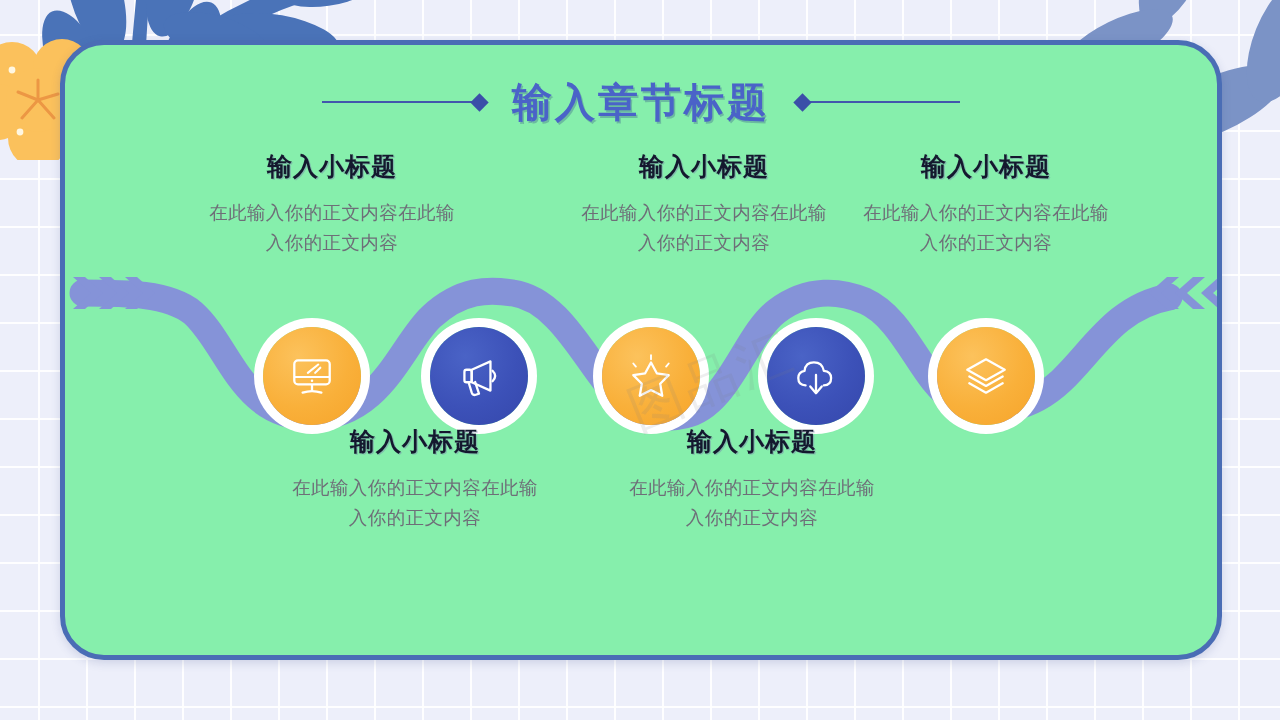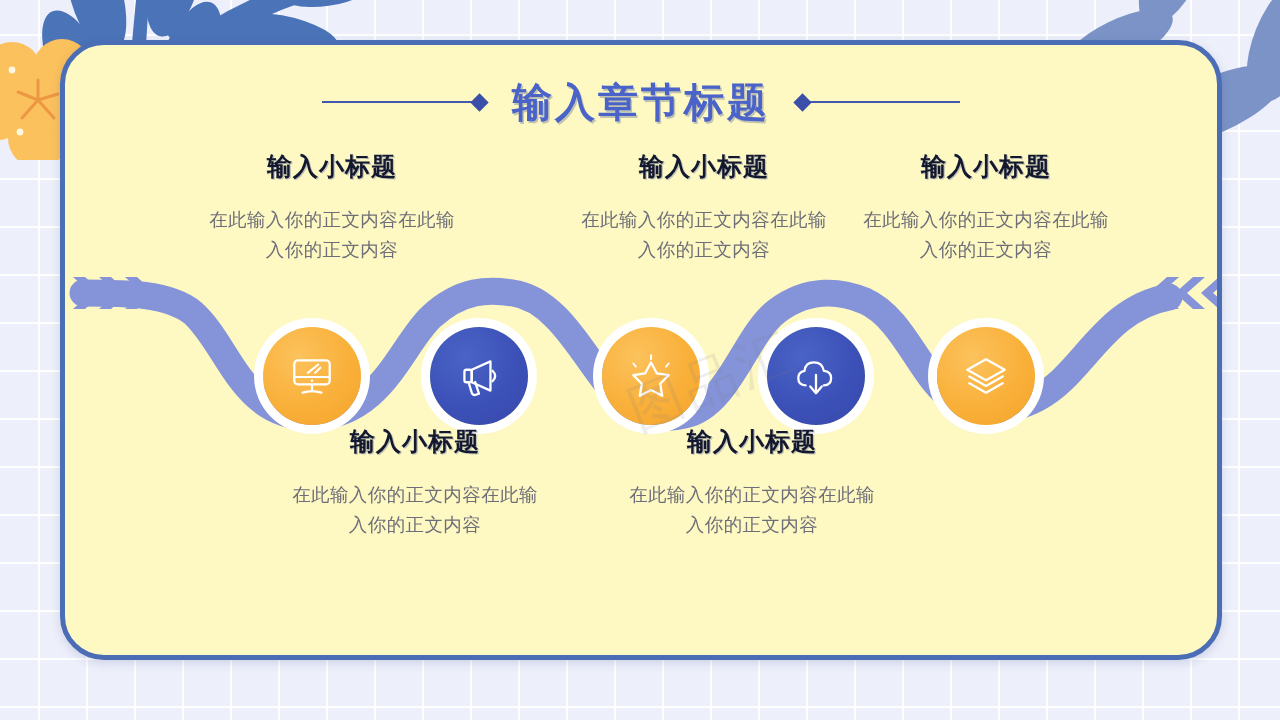--- a/index.html
+++ b/index.html
@@ -26,21 +26,21 @@
   #leaves-top-left{ left:-22px; top:-58px; }
   #leaves-top-right{ right:-26px; top:-70px; }
   #flower-top-left{ left:-14px; top:38px; }
   #flower-right{ left:1156px; top:212px; }
 
   
   #main-card{
     position:absolute;
     left:60px; top:40px;
     width:1162px; height:620px;
-    background:#fef9c3;
+    background:#86efac;
     border:5px solid #4a6db5;
     border-radius:44px;
     box-shadow:0 3px 10px rgba(60,80,140,.18);
     overflow:hidden;
   }
 
   
   #title-row{
     position:absolute; left:0; right:0; top:36px;
     display:flex; align-items:center; justify-content:center; gap:0;
@@ -78,21 +78,21 @@
   .node-text{ position:absolute; width:248px; text-align:center; }
   .node-title{
     font-family:"DejaVu Serif", serif;
     font-size:25px; font-weight:700; letter-spacing:1px;
     color:#14182e;
     text-shadow:1.2px 1.2px 0 rgba(120,130,170,.45);
     white-space:nowrap;
     text-align:center;
   }
   .node-body{
-    margin-top:23px;
+    margin-top:16px;
     font-family:"Liberation Serif", serif;
     font-size:18.5px; line-height:1.62; letter-spacing:.4px;
     color:#6e6e78;
   }
 
   
   #watermark{
     position:absolute; left:560px; top:300px;
     font-family:"Liberation Sans", sans-serif;
     font-size:54px; color:rgba(120,120,130,.13);

